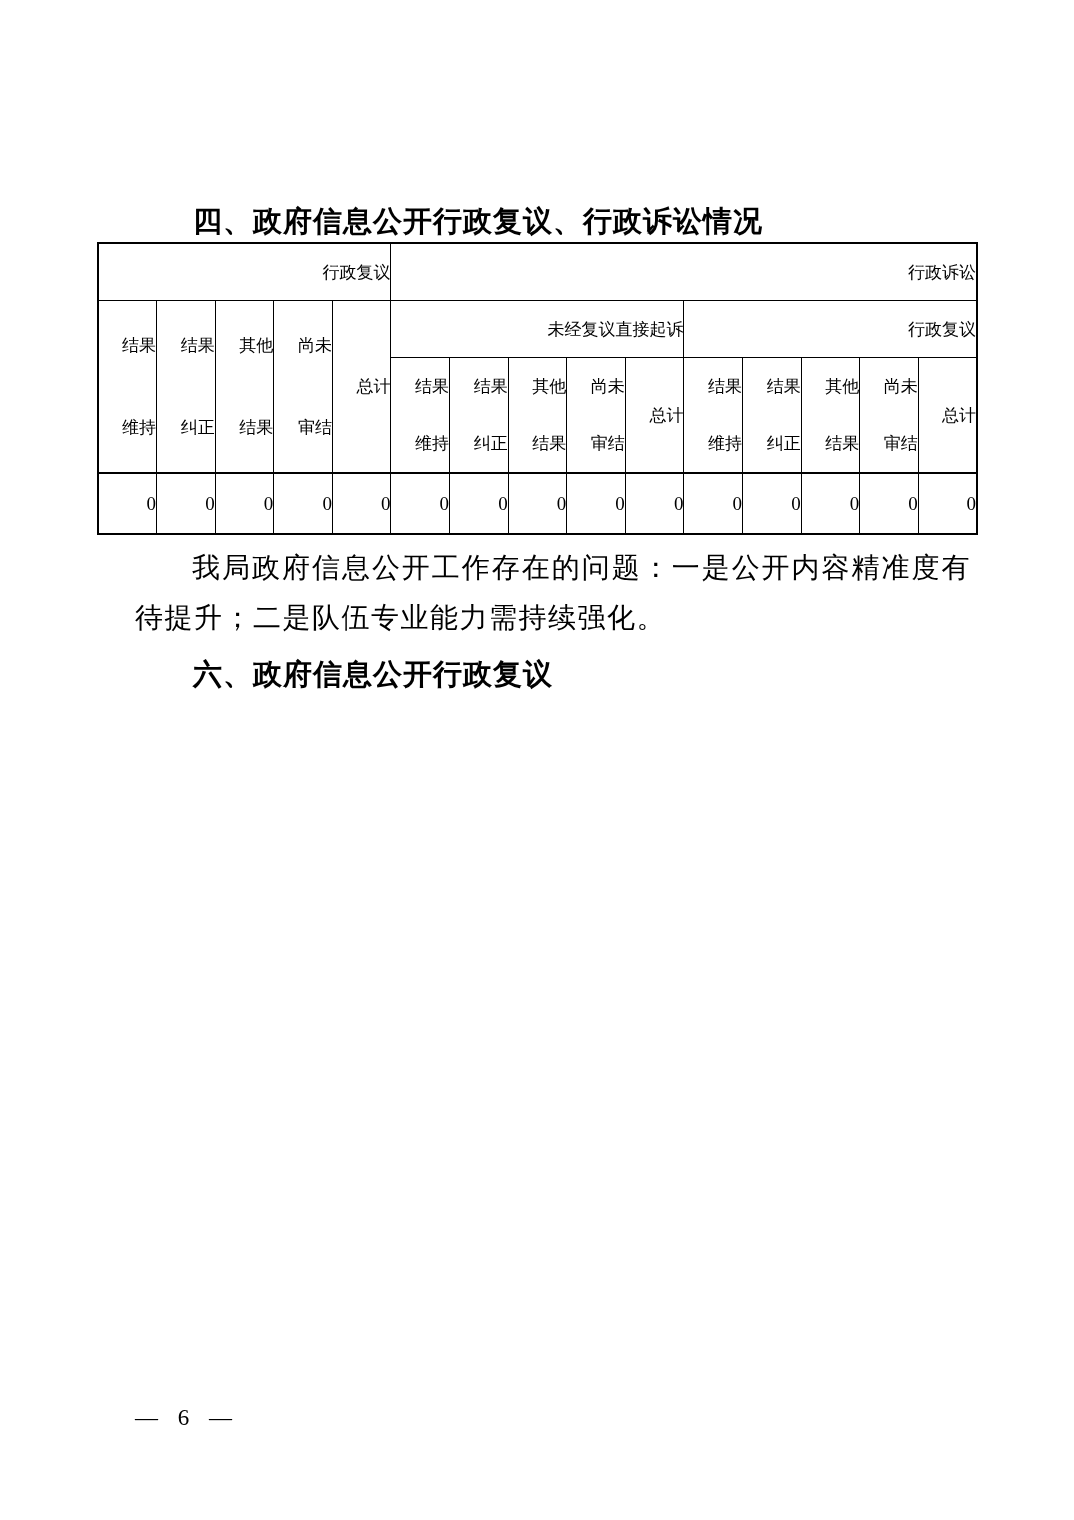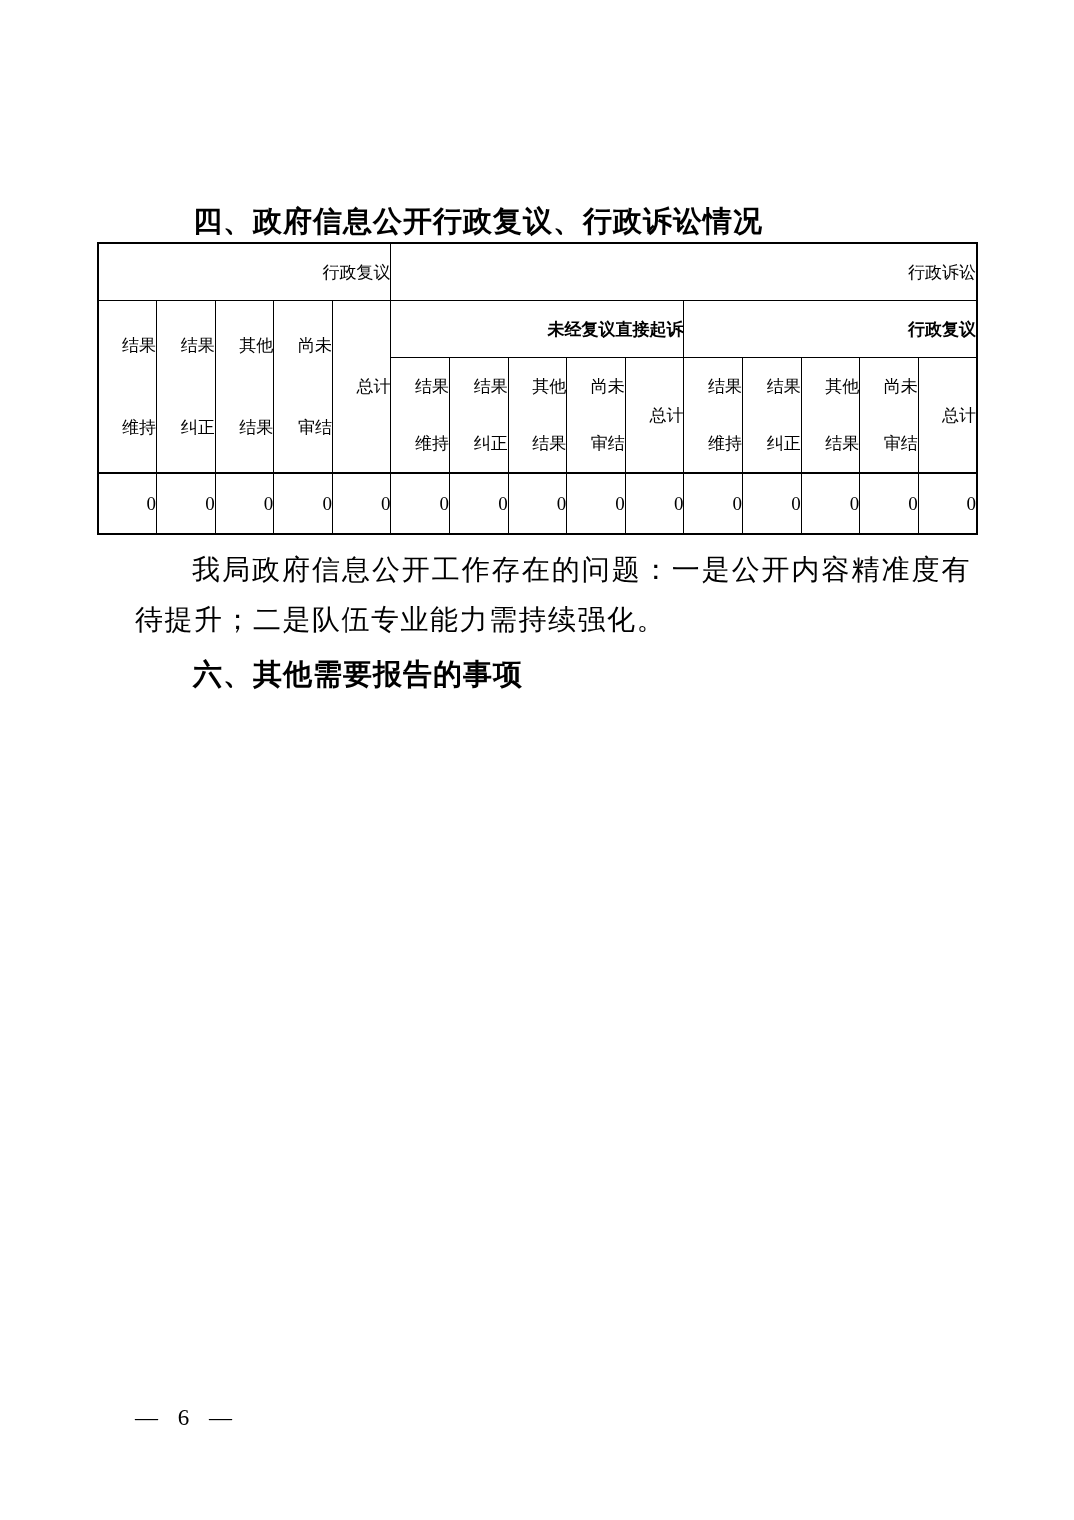--- a/index.html
+++ b/index.html
@@ -31,41 +31,41 @@
   .h6 { margin-top: 10px; }
   p.body-par {
     font-size: 28px;
     line-height: 50px;
     margin: 0;
     text-align: justify;
     text-justify: inter-character;
     text-indent: 57px;
     letter-spacing: 1.5px;
   }
-  p.first-par { margin-top: 10px; }
+  p.first-par { margin-top: 10px; font-family: Liberation Mono, monospace; }
   p.last-par { margin-top: 9px; }
 
   table.stats-table {
     table-layout: fixed;
     width: 881px;
     margin-left: -38px;
     margin-top: 2px;
     border-collapse: collapse;
     border: 2px solid #000000;
   }
   table.stats-table td {
     border: 1px solid #000000;
     text-align: right;
     vertical-align: middle;
     padding: 0;
     font-size: 17px;
     overflow: hidden;
   }
   tr.r1 td { height: 56px; }
-  tr.r2 td.sub { height: 56px; font-weight: bold; }
+  tr.r2 td.sub { height: 56px; }
   td.hdr { white-space: pre-line; }
   td.tall { line-height: 82px; }
   td.short { line-height: 57px; }
   tr.r3 td { height: 114px; }
   tr.r4 td { height: 59px; font-size: 19px; border-top: 2px solid #000000; }
   td.bl2 { border-left: 2px solid #000000; }
 
   .page-number {
     position: absolute;
     left: 135px;
@@ -155,18 +155,18 @@
           <td>0</td>
           <td>0</td>
           <td>0</td>
           <td>0</td>
         </tr>
       </tbody>
     </table>
 
     <p class="body-par first-par">我局政府信息公开工作存在的问题：一是公开内容精准度有待提升；二是队伍专业能力需持续强化。</p>
 
-    <h2 class="heading h6">六、其他需要报告的事项</h2>
+    <h2 class="heading h6">六、政府信息公开行政复议</h2>
 
   </div>
 
   <div class="page-number">— 6 —</div>
 </div>
 
 </body></html>

